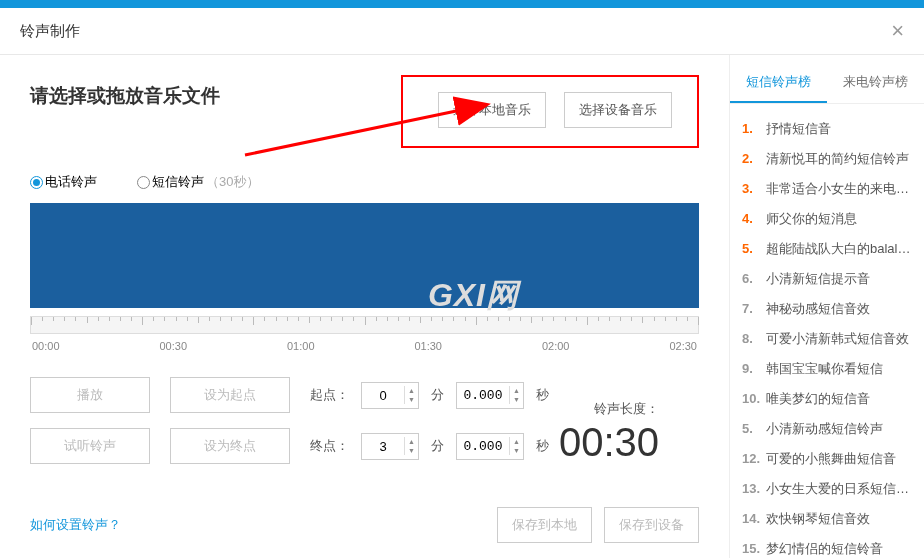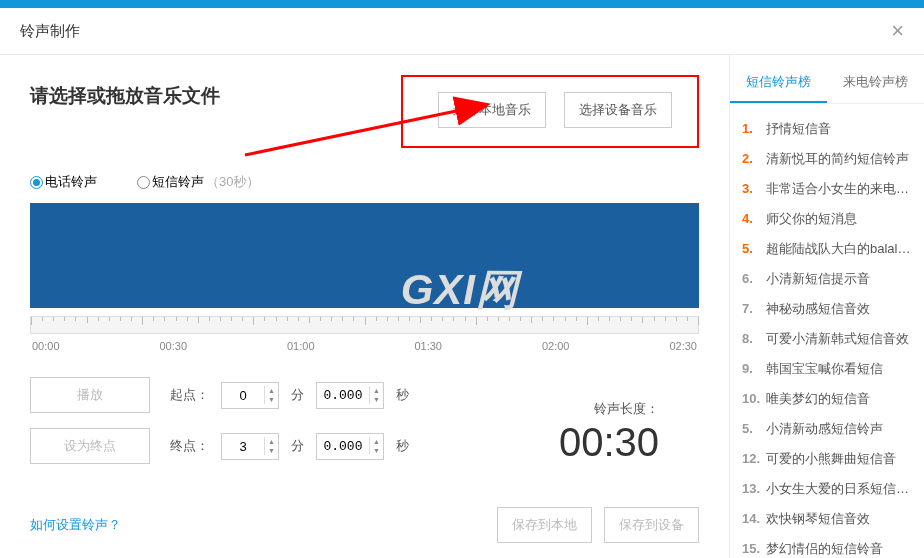--- a/index.html
+++ b/index.html
@@ -20,21 +20,21 @@
     .arrow-annotation { position: absolute; top: 20px; left: 210px; pointer-events: none; }
     
     .radio-group { display: flex; gap: 40px; margin-bottom: 12px; align-items: center; }
     .radio-item { display: flex; align-items: center; gap: 2px; font-size: 13px; }
     .radio-circle { width: 13px; height: 13px; border-radius: 50%; border: 1px solid #888; display: flex; align-items: center; justify-content: center; }
     .radio-circle.checked { border-color: #1296db; }
     .radio-circle.checked::after { content: ''; width: 7px; height: 7px; background: #1296db; border-radius: 50%; }
     .radio-hint { color: #aaa; font-size: 13px; }
     
     .waveform { height: 105px; background: #1b5f9e; margin-bottom: 8px; position: relative; }
-    .watermark { position: absolute; right: 180px; bottom: -10px; font-size: 42px; font-weight: bold; color: #ddd; font-style: italic; letter-spacing: 1px; }
+    .watermark { position: absolute; right: 180px; bottom: -10px; font-size: 32px; font-weight: bold; color: #ddd; font-style: italic; letter-spacing: 1px; }
     
     .timeline { height: 18px; background: #f5f5f5; border: 1px solid #ddd; position: relative; margin-bottom: 6px; }
     .timeline-tick { position: absolute; top: 0; width: 1px; height: 5px; background: #bbb; }
     .time-labels { display: flex; justify-content: space-between; font-size: 11px; color: #888; margin-bottom: 25px; padding: 0 2px; }
     
     .controls-row { display: flex; align-items: center; gap: 20px; margin-bottom: 15px; }
     .ctrl-btn { width: 120px; padding: 8px 0; border: 1px solid #ccc; background: #fff; font-size: 13px; color: #bbb; text-align: center; cursor: pointer; }
     .time-input-group { display: flex; align-items: center; gap: 12px; font-size: 13px; color: #555; }
     .time-input-group label { color: #555; }
     .num-input { display: flex; align-items: center; border: 1px solid #ccc; }
@@ -172,20 +172,21 @@
         <span>00:00</span>
         <span>00:30</span>
         <span>01:00</span>
         <span>01:30</span>
         <span>02:00</span>
         <span>02:30</span>
       </div>
 
     <div class="controls-row">
       <button class="ctrl-btn">播放</button>
+      <button class="ctrl-btn">设为起点</button>
       <div class="time-input-group">
         <label>起点：</label>
         <div class="num-input">
             <input value="0" style="">
             <div class="spinner">
               <span>▲</span>
               <span>▼</span>
             </div>
           </div>
         <span>分</span>
@@ -194,20 +195,21 @@
             <div class="spinner">
               <span>▲</span>
               <span>▼</span>
             </div>
           </div>
         <span>秒</span>
       </div>
     </div>
 
     <div class="controls-row">
+      <button class="ctrl-btn">试听铃声</button>
       <button class="ctrl-btn">设为终点</button>
       <div class="time-input-group">
         <label>终点：</label>
         <div class="num-input">
             <input value="3" style="">
             <div class="spinner">
               <span>▲</span>
               <span>▼</span>
             </div>
           </div>

